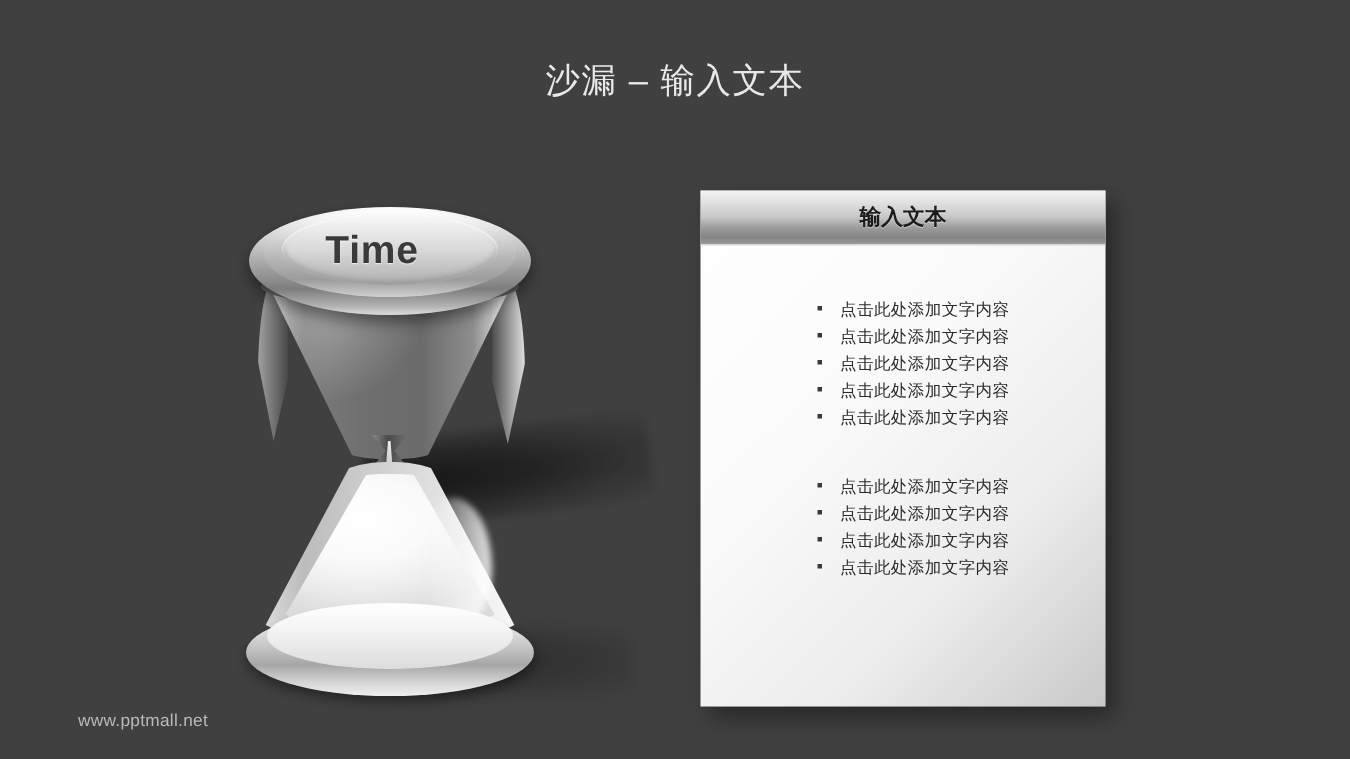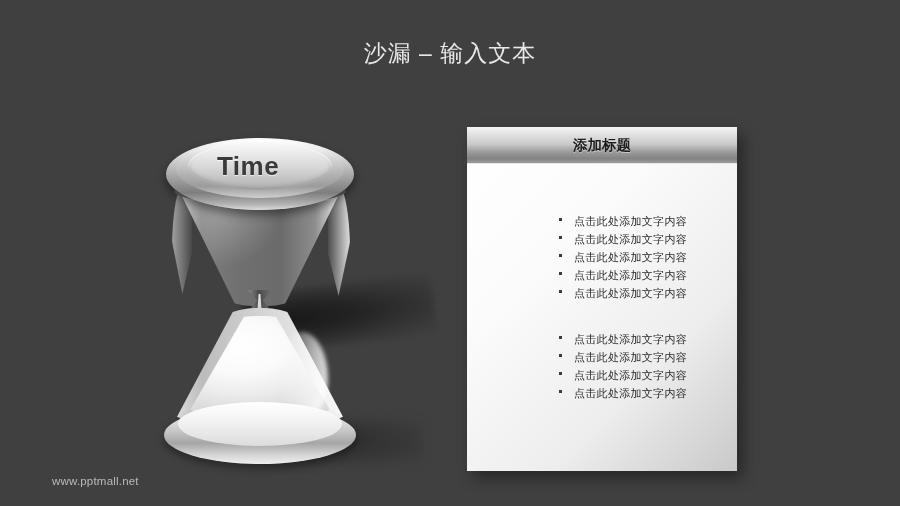--- a/index.html
+++ b/index.html
@@ -87,21 +87,21 @@
     color: #1c1c1c;
     text-shadow: 0 1px 0 rgba(255,255,255,0.45);
   }
 
   #bullet-groups {
     position: absolute;
     left: 0;
     top: 66px;
     width: 270px;
   }
-  .bullet-group { margin: 18px; }
+  .bullet-group { margin: 4px; }
   .bullet-group + .bullet-group { margin-top: 28px; }
   .bullet-row {
     position: relative;
     height: 18px;
     line-height: 18px;
     padding-left: 89px;
   }
   .bullet-dot {
     position: absolute;
     left: 74px;
@@ -367,21 +367,21 @@
     <div id="hg-base-inner"></div>
 
     <div id="hg-cap-outer"></div>
     <div id="hg-cap-mid"></div>
     <div id="hg-cap-inner"></div>
     <div id="hg-cap-label">Time</div>
   </div>
 
   <div id="panel">
     <div id="panel-header"></div>
-    <div id="panel-header-title">添加标题</div>
+    <div id="panel-header-title">输入文本</div>
     <div id="bullet-groups">
         <div class="bullet-group">
           <div class="bullet-row"><span class="bullet-dot"></span><span class="bullet-text">点击此处添加文字内容</span></div>
           <div class="bullet-row"><span class="bullet-dot"></span><span class="bullet-text">点击此处添加文字内容</span></div>
           <div class="bullet-row"><span class="bullet-dot"></span><span class="bullet-text">点击此处添加文字内容</span></div>
           <div class="bullet-row"><span class="bullet-dot"></span><span class="bullet-text">点击此处添加文字内容</span></div>
           <div class="bullet-row"><span class="bullet-dot"></span><span class="bullet-text">点击此处添加文字内容</span></div>
         </div>
         <div class="bullet-group">
           <div class="bullet-row"><span class="bullet-dot"></span><span class="bullet-text">点击此处添加文字内容</span></div>

